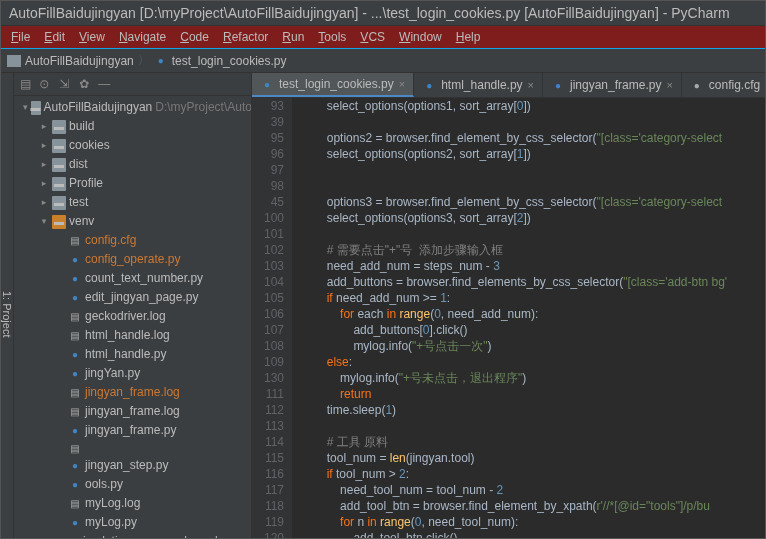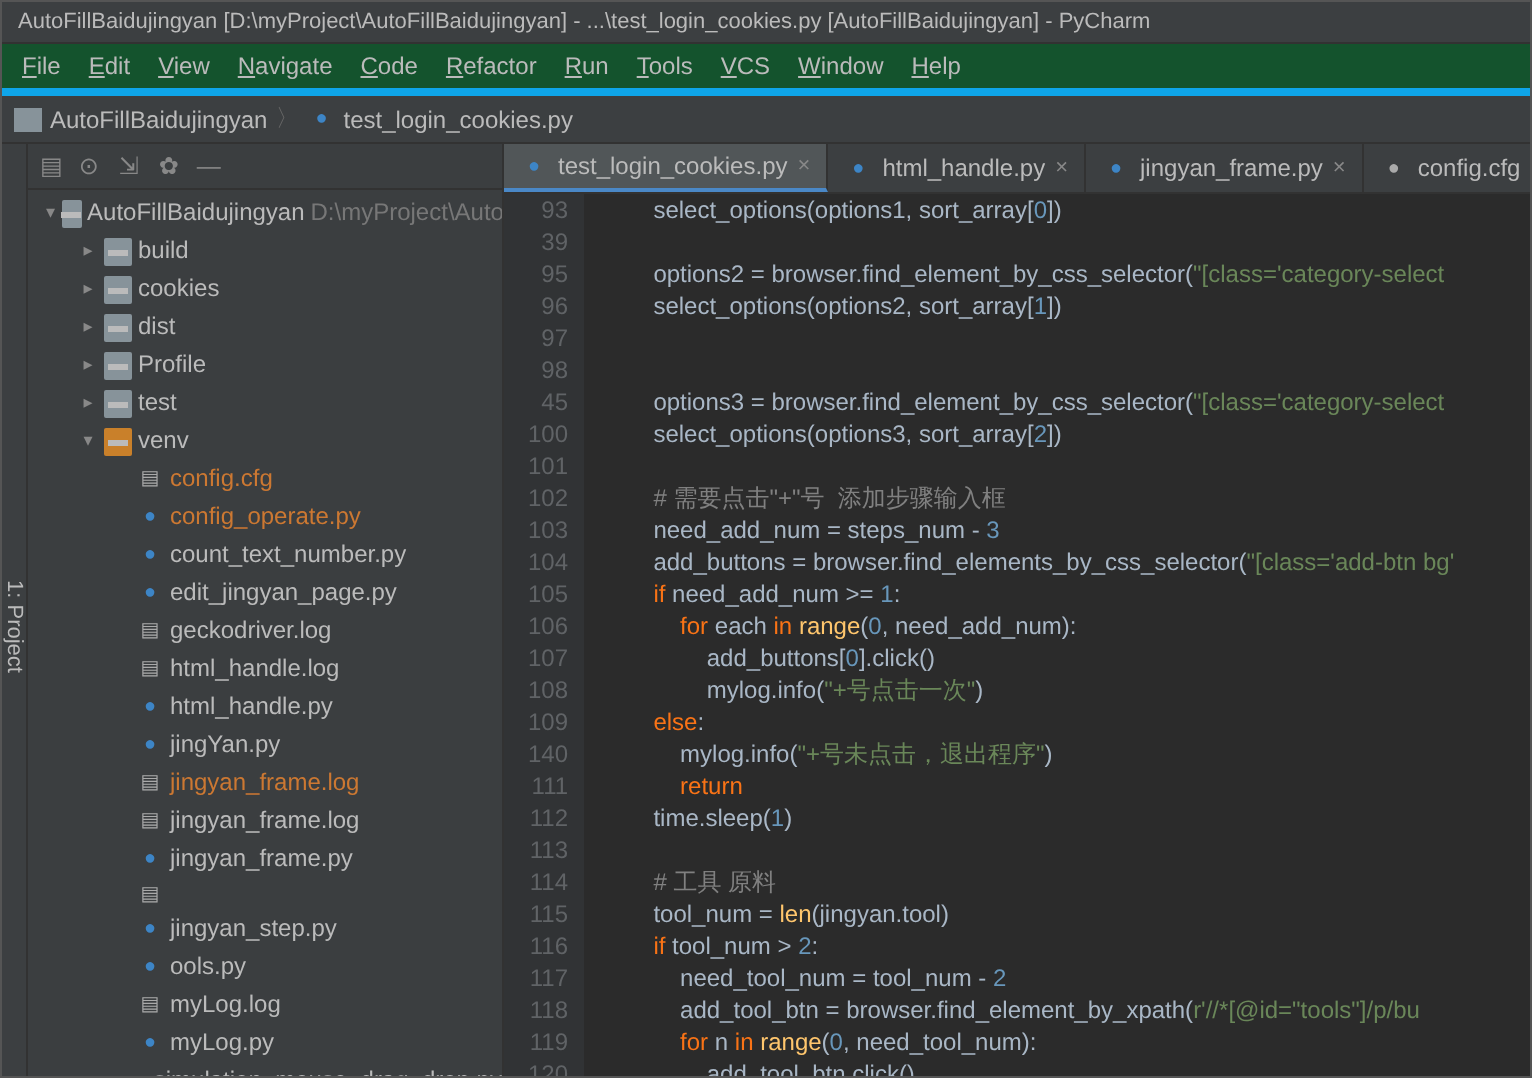--- a/index.html
+++ b/index.html
@@ -1,18 +1,18 @@
 <!DOCTYPE html>
 <html><head>
 <meta charset="utf-8">
 <style>
 *{margin:0;padding:0;box-sizing:border-box;font-family:"Segoe UI",Arial,sans-serif;font-size:12px}
 body{background:#3c3f41;color:#bbb;width:766px;height:539px;overflow:hidden;border:1px solid #555}
-.titlebar{background:#3c3f41;padding:4px 8px;font-size:11px;color:#bbb;border-bottom:1px solid #323232}
-.menubar{background:#14532d;padding:2px 4px;display:flex;gap:2px;border-bottom:4px solid #0ea5e9}
+.titlebar{background:#3c3f41;padding:4px 8px;font-size:14px;color:#bbb;border-bottom:1px solid #323232}
+.menubar{background:#7f1d1d;padding:2px 4px;display:flex;gap:2px;border-bottom:1px solid #0ea5e9}
 .menubar span{padding:2px 6px;color:#bbb;font-size:12px;cursor:pointer}
 .menubar span u{text-decoration:underline}
 .navbar{background:#3c3f41;padding:3px 6px;display:flex;align-items:center;gap:4px;border-bottom:1px solid #323232;font-size:11px}
 .navbar .folder-icon{width:14px;height:12px;background:#87939a;display:inline-block}
 .navbar .sep{color:#666}
 .main{display:flex;height:calc(100% - 62px)}
 .sidebar-tab{width:20px;background:#3c3f41;border-right:1px solid #323232;writing-mode:vertical-rl;text-align:center;padding-top:8px;font-size:11px;color:#bbb}
 .project-panel{width:238px;background:#3b3e40;border-right:1px solid #323232;display:flex;flex-direction:column}
 .project-header{display:flex;align-items:center;padding:4px 6px;border-bottom:1px solid #323232;gap:6px}
 .project-header .title{flex:1;font-weight:bold;color:#ccc}
@@ -268,21 +268,21 @@
           <div>100</div>
           <div>101</div>
           <div>102</div>
           <div>103</div>
           <div>104</div>
           <div>105</div>
           <div>106</div>
           <div>107</div>
           <div>108</div>
           <div>109</div>
-          <div>140</div>
+          <div>130</div>
           <div>111</div>
           <div>112</div>
           <div>113</div>
           <div>114</div>
           <div>115</div>
           <div>116</div>
           <div>117</div>
           <div>118</div>
           <div>119</div>
           <div>120</div>

